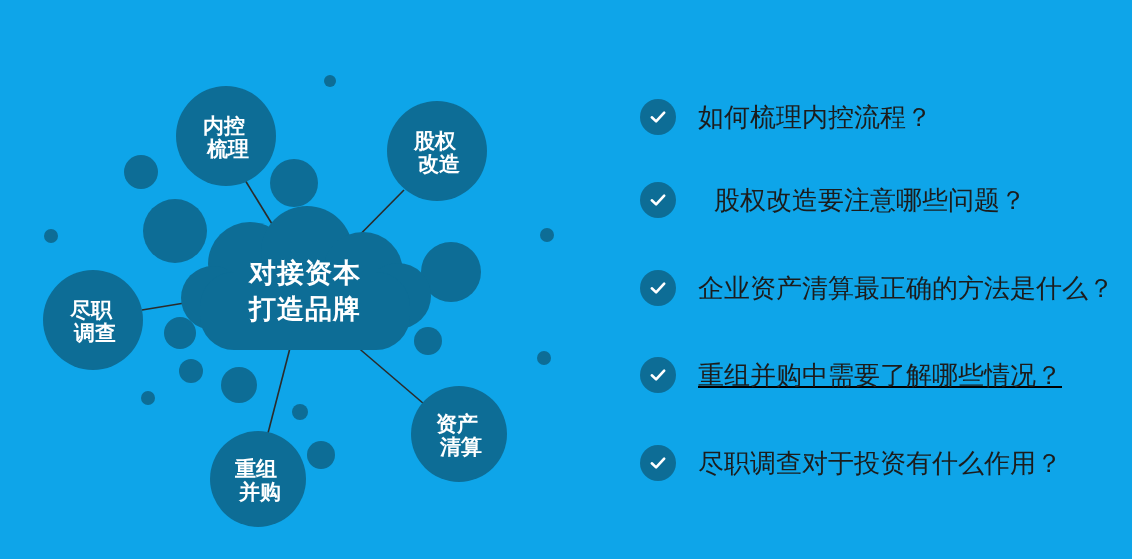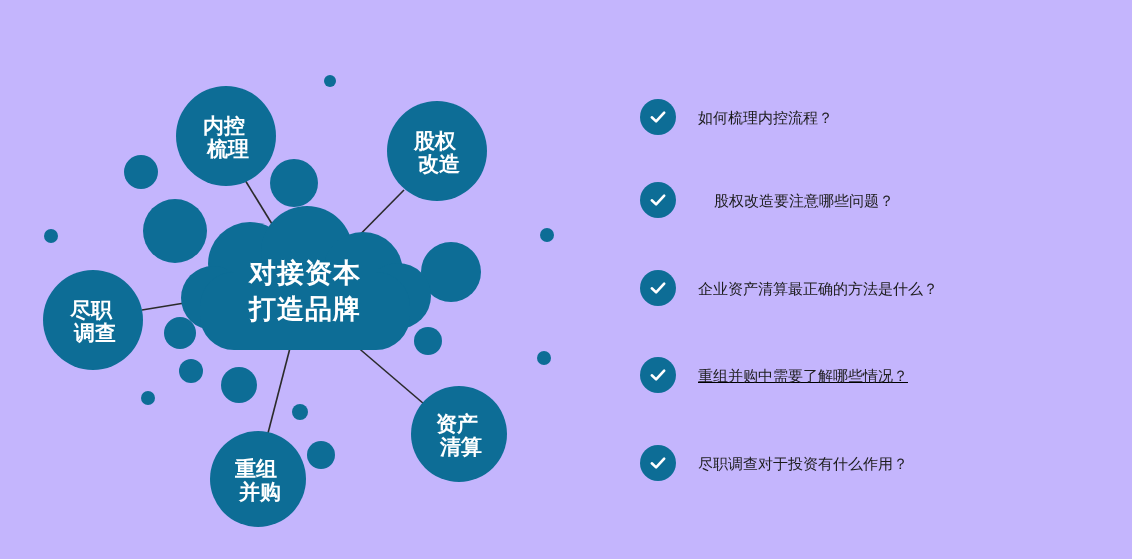--- a/index.html
+++ b/index.html
@@ -9,21 +9,21 @@
     background: #ffffff;
   }
   body {
     font-family: "Liberation Sans", "DejaVu Sans", sans-serif;
     -webkit-font-smoothing: antialiased;
   }
   #page {
     position: relative;
     width: 1132px;
     height: 559px;
-    background: #c4b5fd;
+    background: #0ea5e9;
     overflow: hidden;
   }
   
   #diagram-panel {
     position: absolute;
     left: 0;
     top: 0;
     width: 600px;
     height: 559px;
   }
@@ -70,21 +70,21 @@
     display: flex;
     align-items: center;
     justify-content: center;
   }
   .check-icon svg {
     display: block;
   }
   .check-text {
     margin-left: 22px;
     font-family: "Liberation Sans", "DejaVu Sans", sans-serif;
-    font-size: 15px;
+    font-size: 26px;
     line-height: 1;
     color: #1c1c1c;
     white-space: nowrap;
   }
 </style>
 </head>
 <body>
 
 <div id="page">
 

